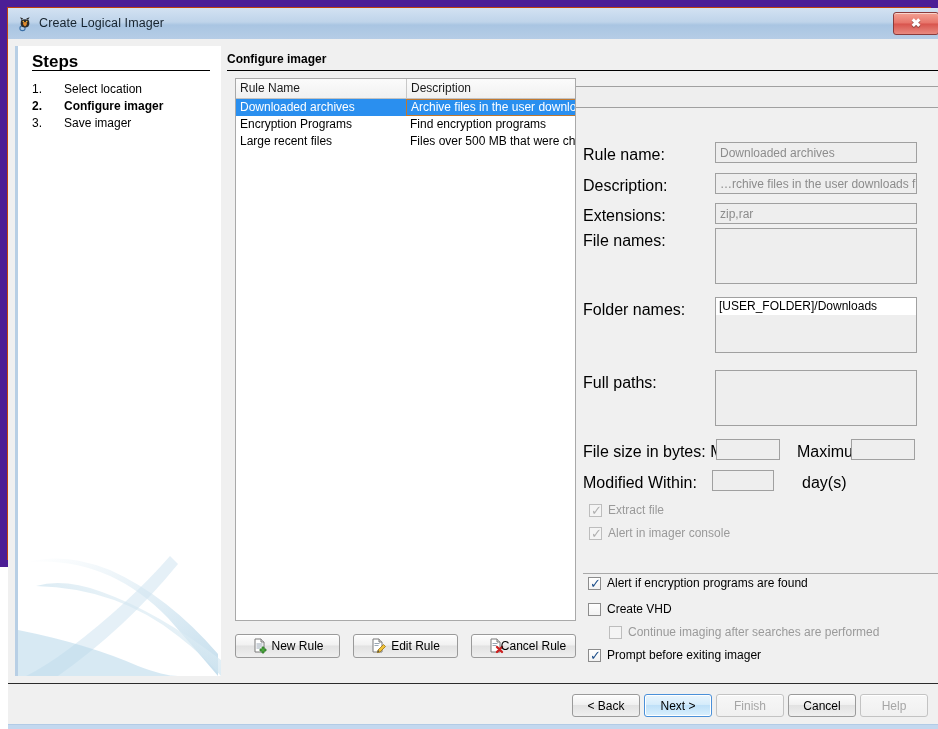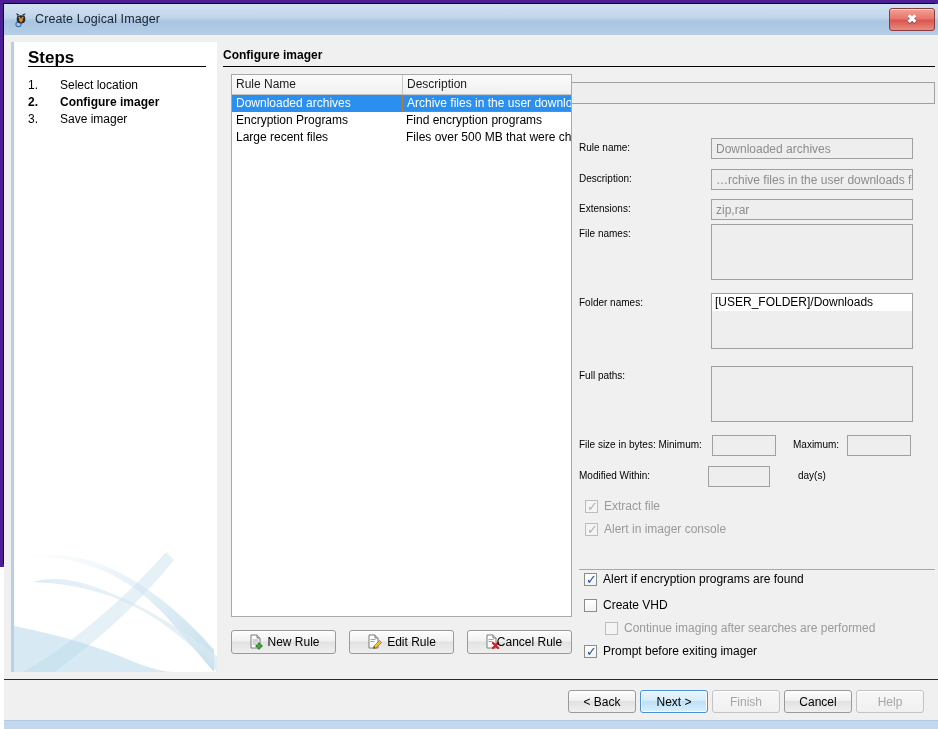--- a/index.html
+++ b/index.html
@@ -13,22 +13,22 @@
     font-size: 12px;
     color: #000000;
     overflow: hidden;
   }
 
   
   #window {
     position: absolute; left: 0; top: 0;
     width: 938px; height: 567px;
     box-sizing: border-box;
-    border: 3px solid #4c1d95;
-    background: #000000;
+    border: 7px solid #4c1d95;
+    background: #c2410c;
   }
   #titlebar {
     position: absolute; left: 1px; top: 1px;
     width: 936px; height: 31px;
     background: linear-gradient(to bottom, #d3e2f2 0%, #bfd4ea 45%, #a9c5e2 55%, #b6cde6 100%);
     border-bottom: 1px solid #7ba3cc;
   }
   #title-icon {
     position: absolute; left: 8px; top: 7px;
     width: 18px; height: 18px;
@@ -84,21 +84,21 @@
   .step-lbl { position: absolute; left: 32px; }
   .step-row.current .step-num,
   .step-row.current .step-lbl { font-weight: bold; }
   #swoosh { position: absolute; left: 0; bottom: 0; width: 203px; height: 150px; }
 
   
   #main-panel { position: absolute; left: 219px; top: 7px; width: 712px; height: 630px; }
   #main-title { position: absolute; left: 0; top: 6px; font-weight: bold; font-size: 12px; }
   #main-rule { position: absolute; left: 0; top: 24px; width: 712px; height: 1px; background: #000000; }
 
-  .lbl { position: absolute; font-size: 10px; color: #000; white-space: nowrap; }
+  .lbl { position: absolute; font-size: 16px; color: #000; white-space: nowrap; }
 
   
   .tfield {
     position: absolute;
     box-sizing: border-box;
     border: 1px solid #a0a0a0;
     background: #eeeeee;
     color: #8c8c8c;
     font-family: "Liberation Sans", sans-serif;
     font-size: 12px;

